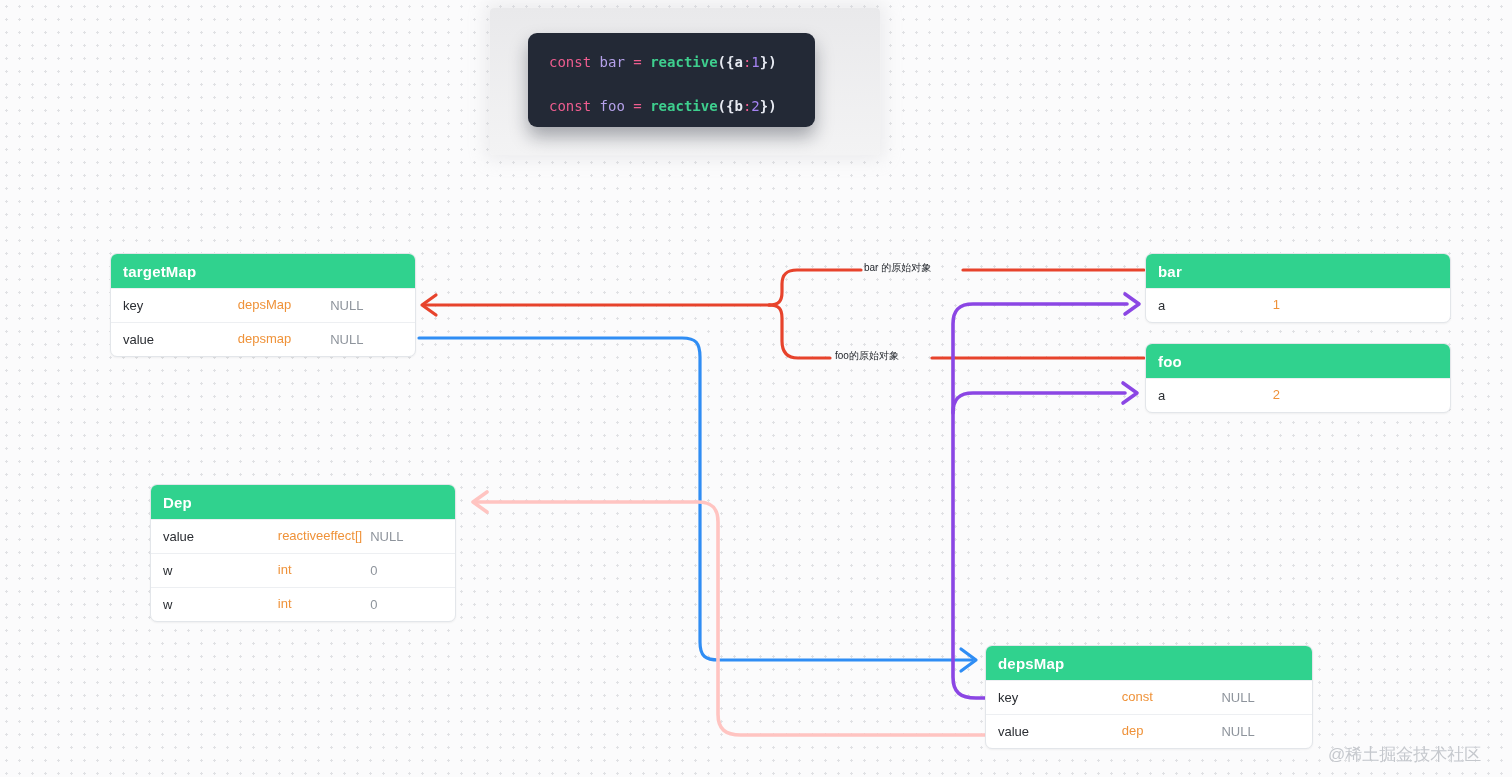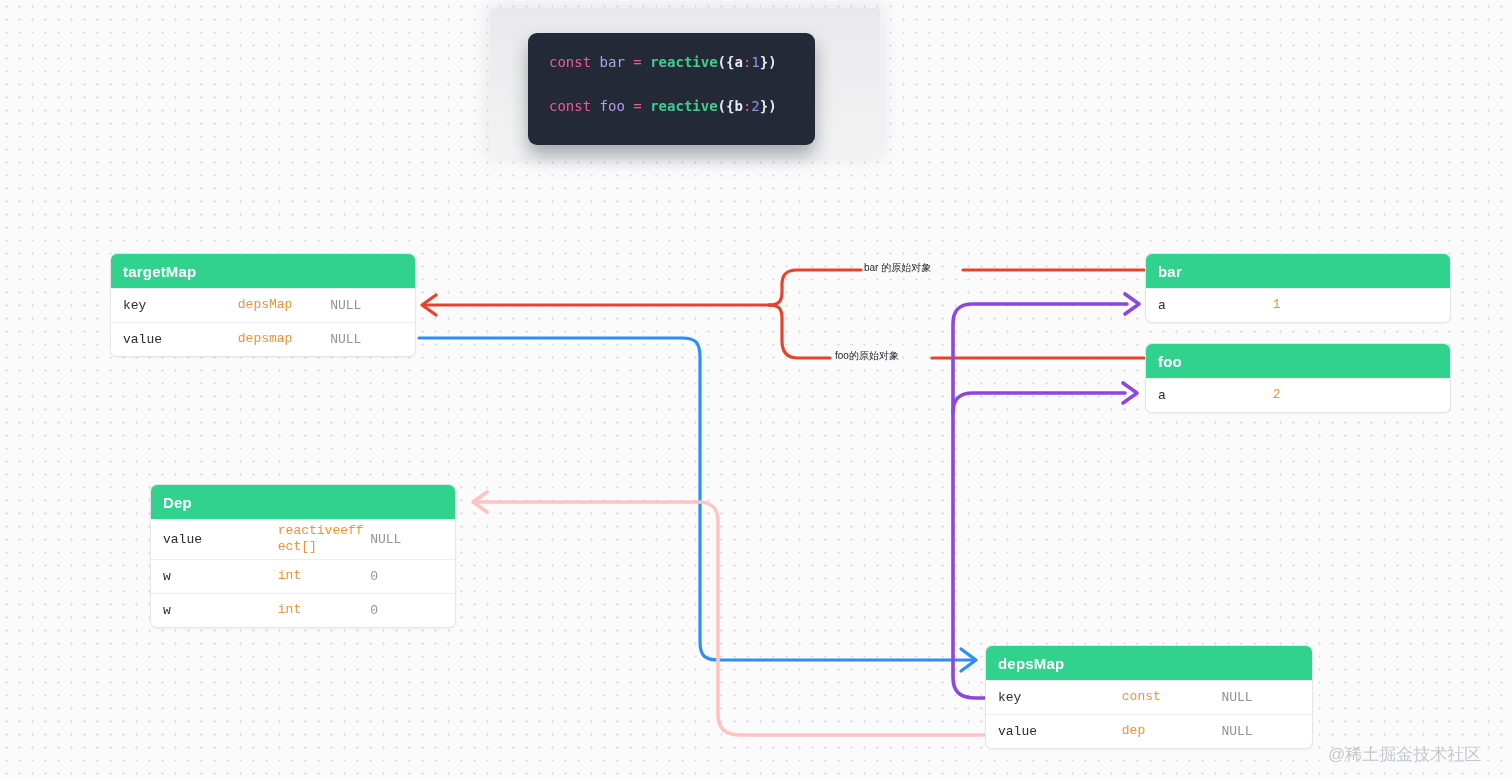--- a/index.html
+++ b/index.html
@@ -28,21 +28,21 @@
   }
 
   
   .code-card{
     position:absolute;left:490px;top:8px;width:390px;height:147px;
     background:linear-gradient(180deg,#e9e9eb,#f3f3f4);
     border-radius:4px;
     box-shadow:0 0 16px 6px rgba(200,200,205,.25);
   }
   .code-panel{
-    position:absolute;left:528px;top:33px;width:287px;height:112px;
+    position:absolute;left:528px;top:33px;width:287px;height:94px;
     background:var(--code-bg);
     border-radius:9px;
     box-shadow:0 10px 18px rgba(20,25,40,.35);
     padding:21px 0 0 21px;
   }
   .code-line{
     font-family:"DejaVu Sans Mono",monospace;
     font-size:14px;line-height:16px;white-space:pre;
     margin-bottom:28px;
   }
@@ -60,21 +60,21 @@
   }
   .tbl-h{
     height:34px;display:flex;align-items:center;padding:8px 12px;
     background:var(--header-green);color:#fff;
     font-weight:700;font-size:15px;letter-spacing:.2px;
     border-radius:6px 6px 0 0;
   }
   .trow{
     min-height:34px;display:flex;align-items:center;
     padding:3px 12px;border-top:1px solid #edeff2;
-    font-family:Liberation Mono, monospace;font-size:13px;
+    font-family:Liberation Sans, sans-serif;font-size:13px;
   }
   .trow:first-of-type{border-top:none;}
   .c-name{flex:0 0 41%;color:#2a2d32;}
   .c-type{flex:0 0 33%;color:var(--type-orange);word-break:break-all;line-height:1.25;}
   .c-val{flex:1;color:var(--null-gray);}
 
   #t-targetmap{left:110px;top:253px;width:306px;}
   #t-dep{left:150px;top:484px;width:306px;}
   #t-depsmap{left:985px;top:645px;width:328px;}
   #t-bar{left:1145px;top:253px;width:306px;}

